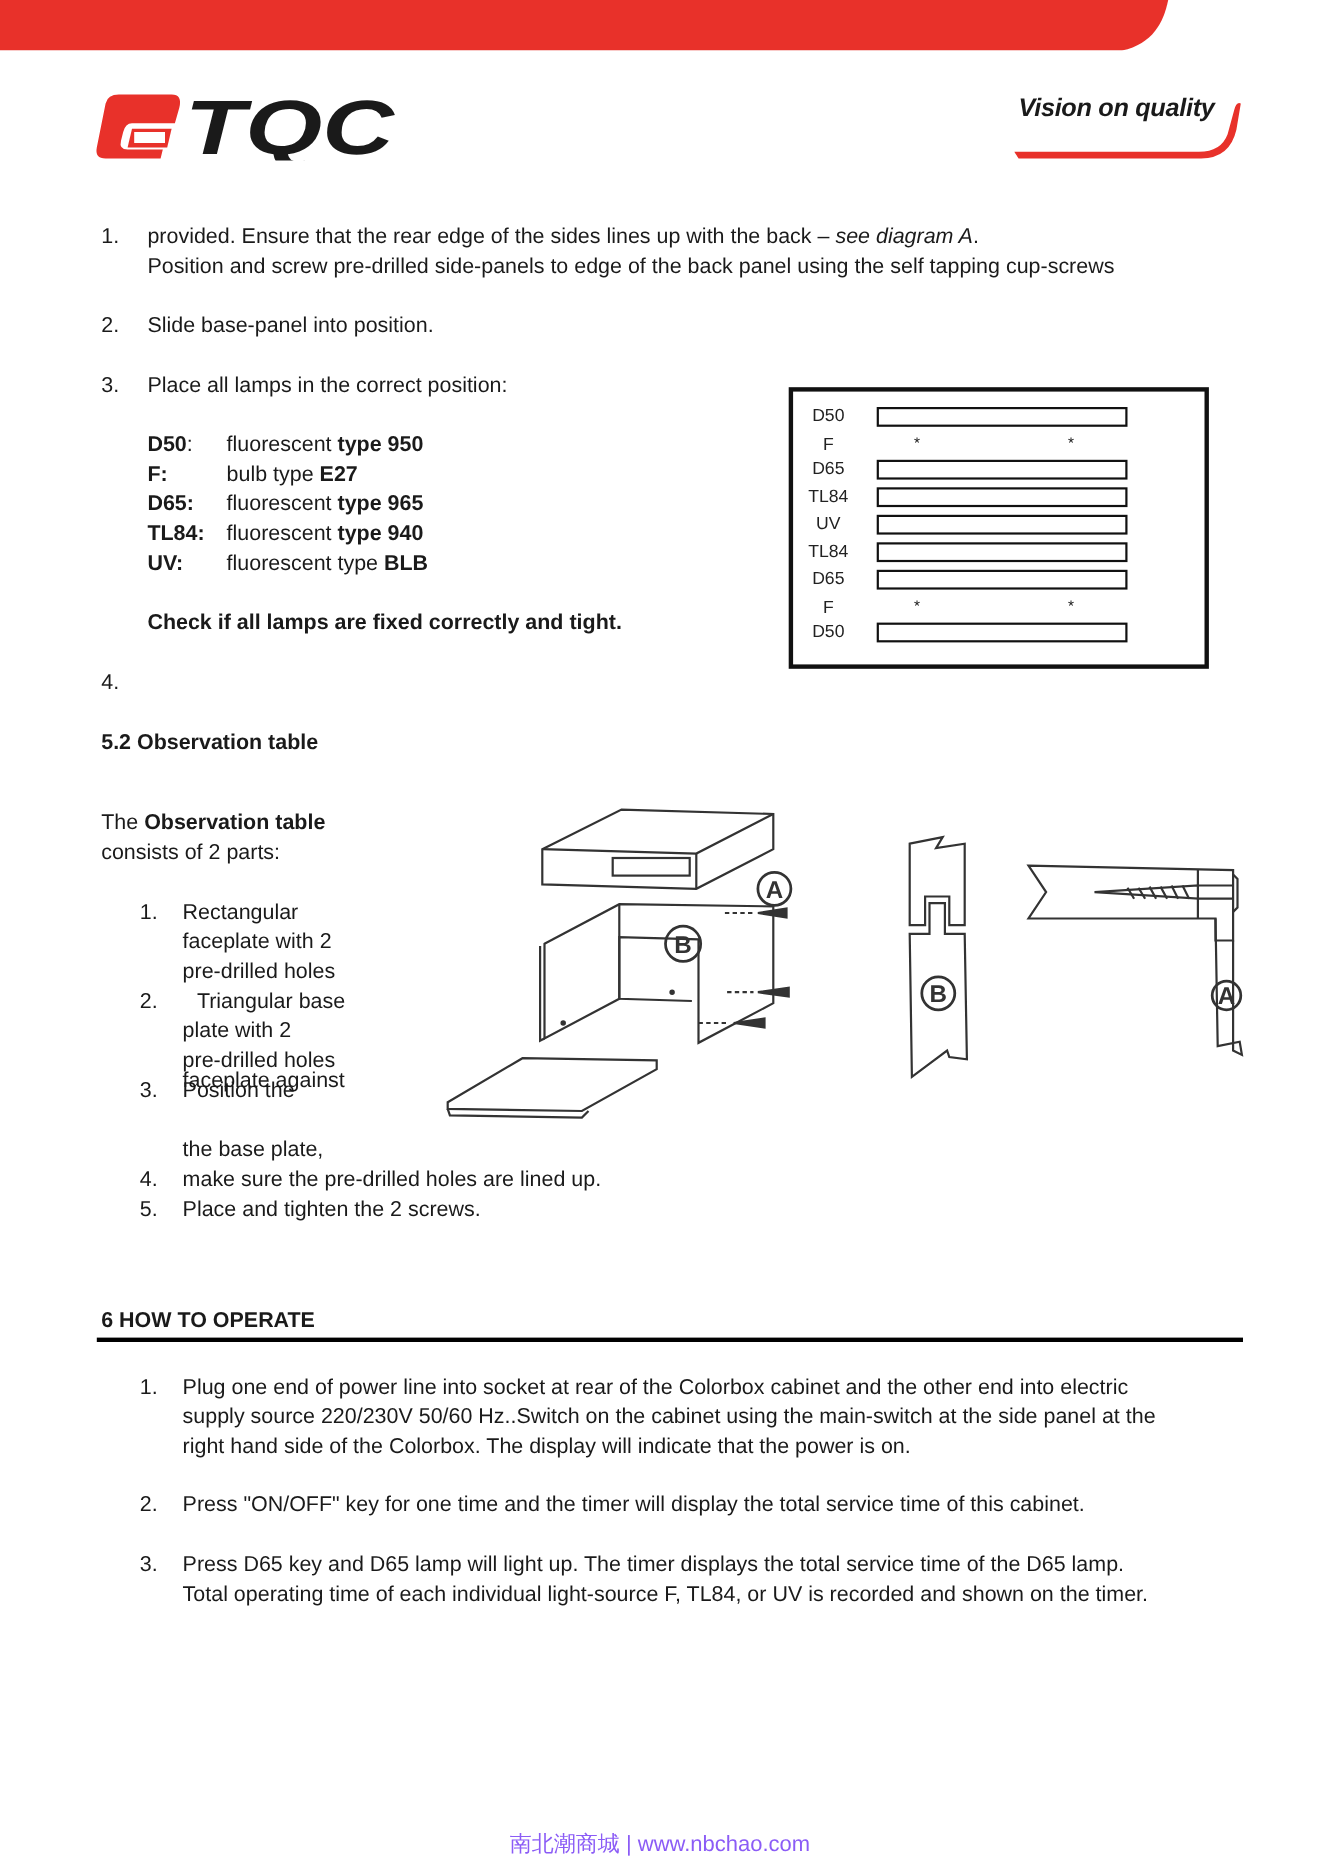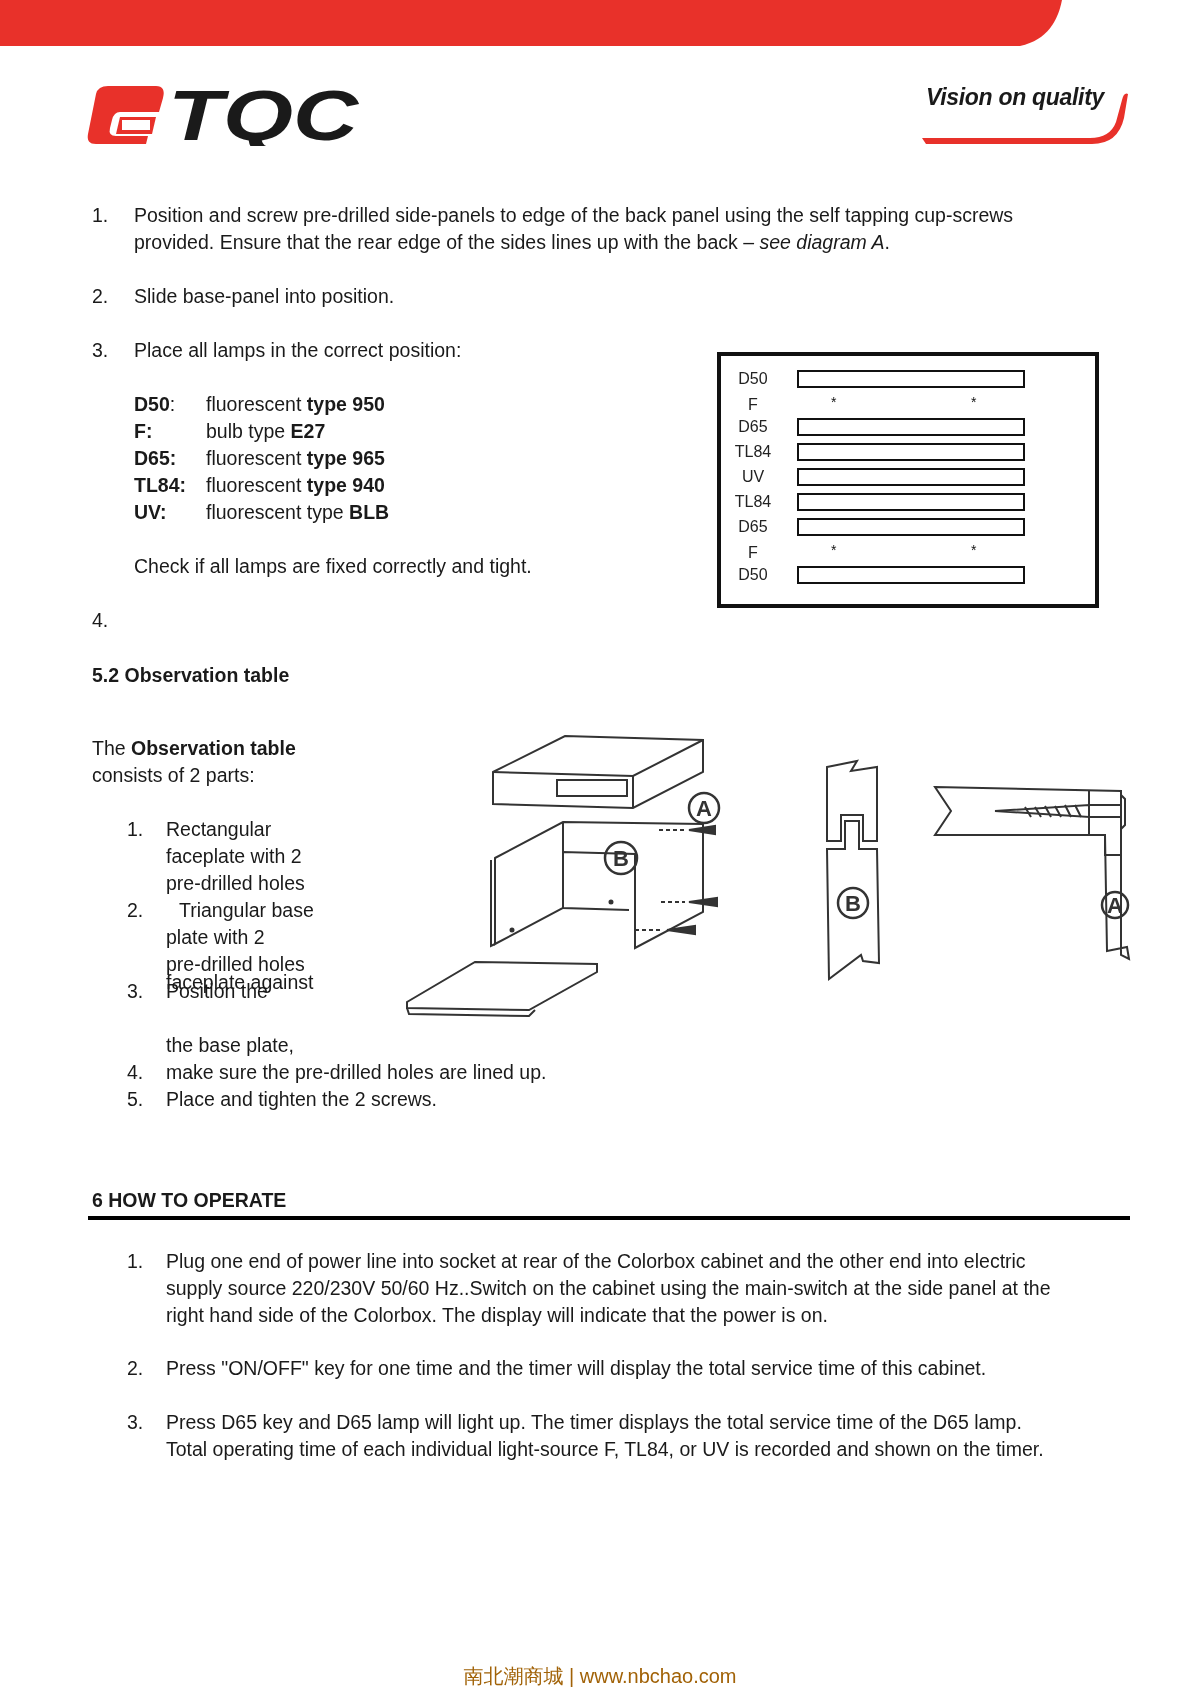--- a/index.html
+++ b/index.html
@@ -14,21 +14,21 @@
   .txt { font-size:19.5px; line-height:27px; }
   .p { position:absolute; }
   .num { position:absolute; font-size:19.5px; line-height:27px; }
   .b { font-weight:bold; }
   .i { font-style:italic; }
   .lamp-row { position:absolute; left:134px; font-size:19.5px; line-height:27px; }
   .lamp-key { position:absolute; left:0; font-weight:bold; width:70px; }
   .lamp-desc { position:absolute; left:72px; white-space:nowrap; }
   .h2 { position:absolute; font-weight:bold; font-size:19.5px; }
   .rule { position:absolute; left:88px; top:1216px; width:1042px; height:4px; background:#000; }
-  .footer { position:absolute; left:0; width:1200px; top:1663px; text-align:center; font-size:20px; color:#a16207; }
+  .footer { position:absolute; left:0; width:1200px; top:1663px; text-align:center; font-size:20px; color:#8b5cf6; }
   .diagram { position:absolute; }
 </style>
 </head>
 <body>
 
 <svg class="topbar" viewBox="0 0 1200 46" width="1200" height="46">
   <path d="M0 0 H1062 C1058 20 1048 40 1020 46 H0 Z" fill="#e8312a"></path>
 </svg>
 
 <div class="logo">
@@ -45,22 +45,22 @@
 <div class="tagline">
   <svg width="210" height="62" viewBox="0 0 210 62">
     <path d="M0 54 H168 Q188 54 194 38 L200 16 Q202 8 206 10 L202 34 Q196 60 170 60 H4 Z" fill="#e8312a"></path>
   </svg>
   <span class="tagline-text">Vision on quality</span>
 </div>
 
 <div>
   <span class="num" style="left:92px; top:202px;">1.</span>
   <div class="p txt" style="left:134px; top:202px; width:1000px;">
+    <div><span>provided. Ensure that the rear edge of the sides lines up with the back – </span><span class="i">see diagram A</span><span>.</span></div>
     <div>Position and screw pre-drilled side-panels to edge of the back panel using the self tapping cup-screws</div>
-    <div><span>provided. Ensure that the rear edge of the sides lines up with the back – </span><span class="i">see diagram A</span><span>.</span></div>
   </div>
 
   <span class="num" style="left:92px; top:283px;">2.</span>
   <div class="p txt" style="left:134px; top:283px;">Slide base-panel into position.</div>
 
   <span class="num" style="left:92px; top:337px;">3.</span>
   <div class="p txt" style="left:134px; top:337px;">Place all lamps in the correct position:</div>
 
   <div>
     <div class="lamp-row" style="top:391px;">
@@ -78,21 +78,21 @@
     <div class="lamp-row" style="top:472px;">
       <span class="lamp-key">TL84:</span>
       <span class="lamp-desc"><span>fluorescent </span><span class="b">type 940</span></span>
     </div>
     <div class="lamp-row" style="top:499px;">
       <span class="lamp-key">UV:</span>
       <span class="lamp-desc"><span>fluorescent type </span><span class="b">BLB</span></span>
     </div>
   </div>
 
-  <div class="p txt" style="left:134px; top:553px;">Check if all lamps are fixed correctly and tight.</div>
+  <div class="p txt" style="left:134px; top:553px;font-weight:bold;">Check if all lamps are fixed correctly and tight.</div>
 
   <span class="num" style="left:92px; top:607px;">4.</span>
   <div class="p txt" style="left:134px; top:607px; width:560px;">
   </div>
 </div>
 
 <div class="diagram" style="left:717px; top:352px; width:382px; height:256px; border:4px solid #111; box-sizing:border-box;">
   <div id="lamp-rows">
       <div style="position: absolute; left: 0px; top: 12px; width: 374px; height: 22px;">
         <span style="position: absolute; left: 6px; width: 52px; text-align: center; top: 2px; font-family: &quot;Liberation Sans&quot;, sans-serif; font-size: 16px; color: rgb(34, 34, 34);">D50</span>

